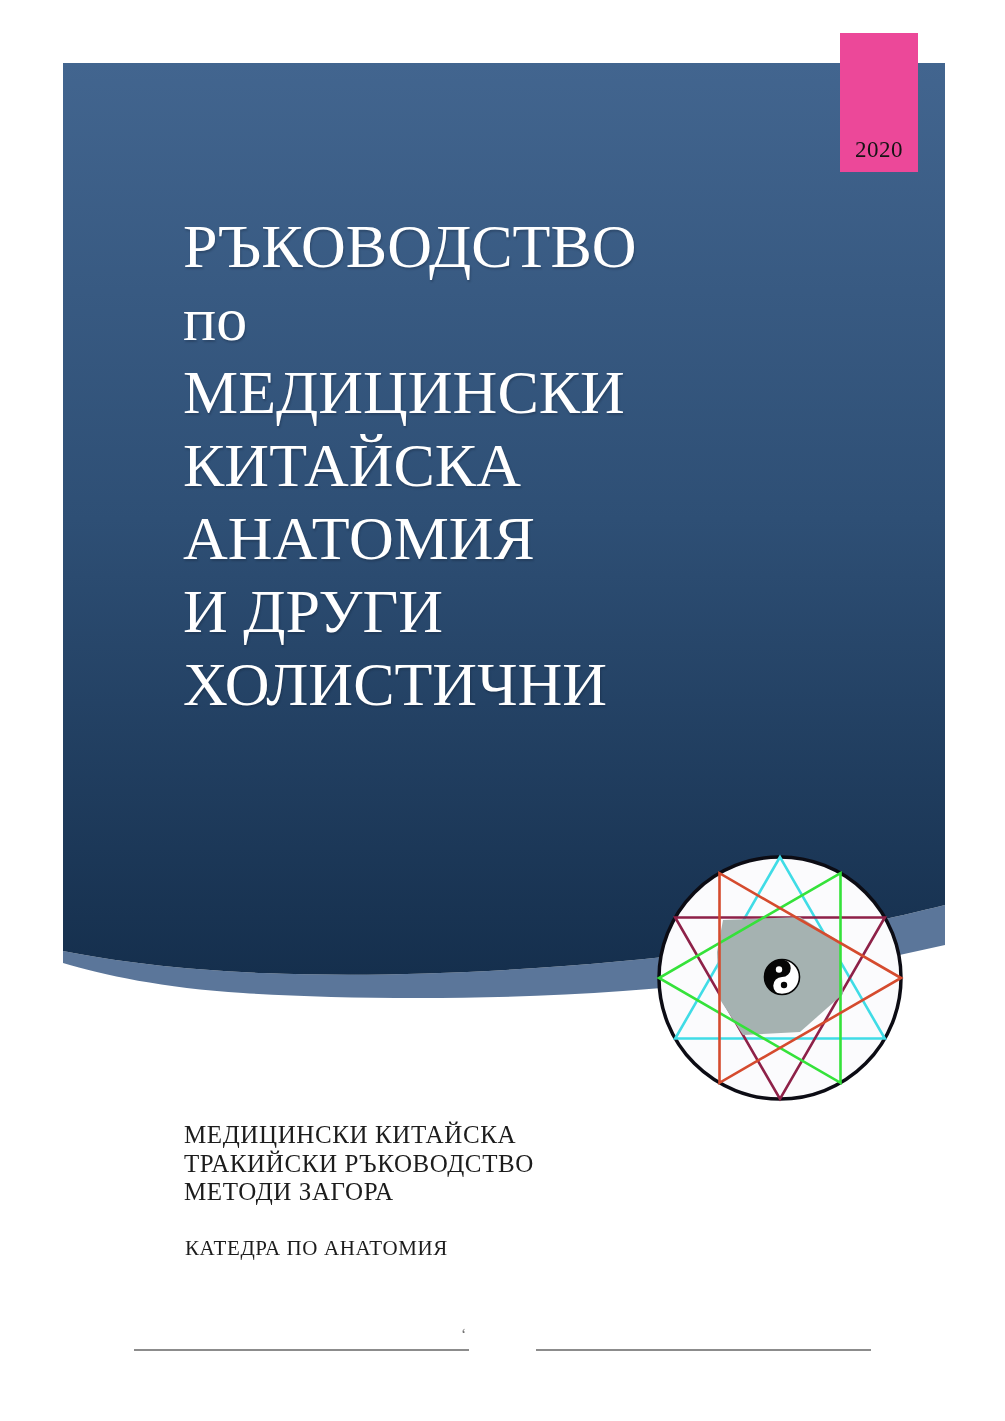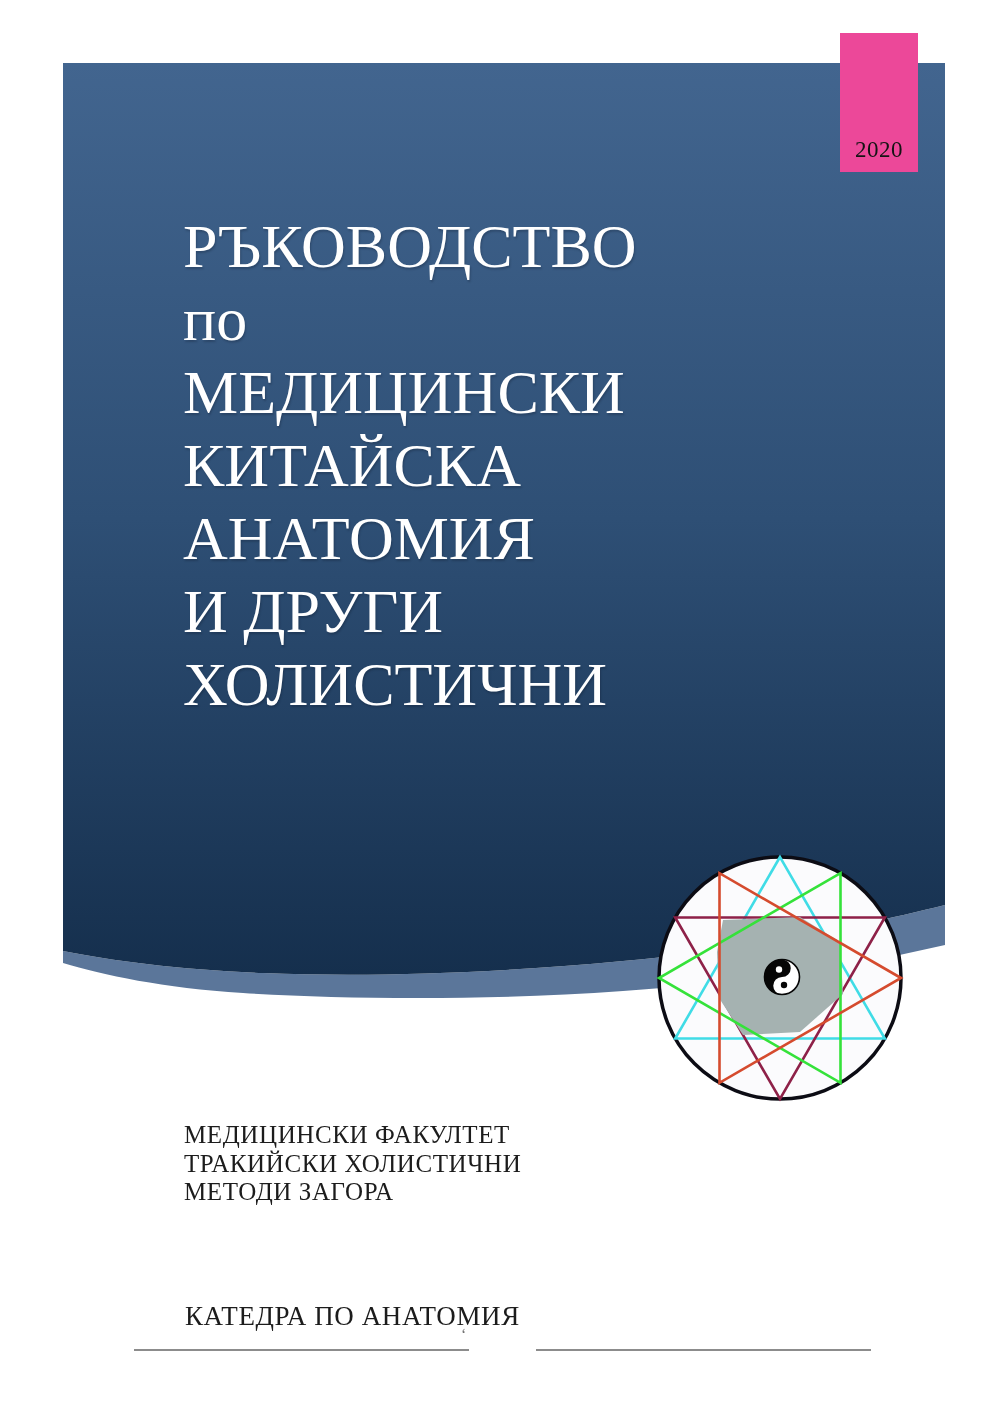--- a/index.html
+++ b/index.html
@@ -26,22 +26,22 @@
     color:#ffffff; font-size:62px; line-height:73px;
     text-shadow:1px 2px 2px rgba(10,20,35,0.25);
   }
   .title-line { white-space:nowrap; }
 
   .institution-block {
     position:absolute; left:184px; top:1121px; width:520px;
     color:#1c1c1c; font-size:25px; line-height:28.5px; letter-spacing:0.6px;
   }
   .department {
-    position:absolute; left:185px; top:1301px; width:520px;
-    color:#1c1c1c; font-size:27px; letter-spacing:0.6px;
+    position:absolute; left:185px; top:1236px; width:520px;
+    color:#1c1c1c; font-size:21px; letter-spacing:0.6px;
   }
   .rule {
     position:absolute; top:1349px; height:2px; background:#8c8c8c;
   }
   .rule-left  { left:134px; width:335px; }
   .rule-right { left:536px; width:335px; }
   .footnote-mark {
     position:absolute; left:461px; top:1326px;
     color:#6f6f6f; font-size:16px;
   }
@@ -98,22 +98,22 @@
     <div class="title-line">РЪКОВОДСТВО</div>
     <div class="title-line">по</div>
     <div class="title-line">МЕДИЦИНСКИ</div>
     <div class="title-line">КИТАЙСКА</div>
     <div class="title-line">АНАТОМИЯ</div>
     <div class="title-line">И ДРУГИ</div>
     <div class="title-line">ХОЛИСТИЧНИ</div>
   </div>
 
   <div class="institution-block">
-    <div>МЕДИЦИНСКИ ФАКУЛТЕТ</div>
-    <div>ТРАКИЙСКИ ХОЛИСТИЧНИ</div>
+    <div>МЕДИЦИНСКИ КИТАЙСКА</div>
+    <div>ТРАКИЙСКИ РЪКОВОДСТВО</div>
     <div>МЕТОДИ ЗАГОРА</div>
   </div>
 
   <div class="department">КАТЕДРА ПО АНАТОМИЯ</div>
 
   <span class="footnote-mark">‘</span>
   <div class="rule rule-left"></div>
   <div class="rule rule-right"></div>
 
 </div>

